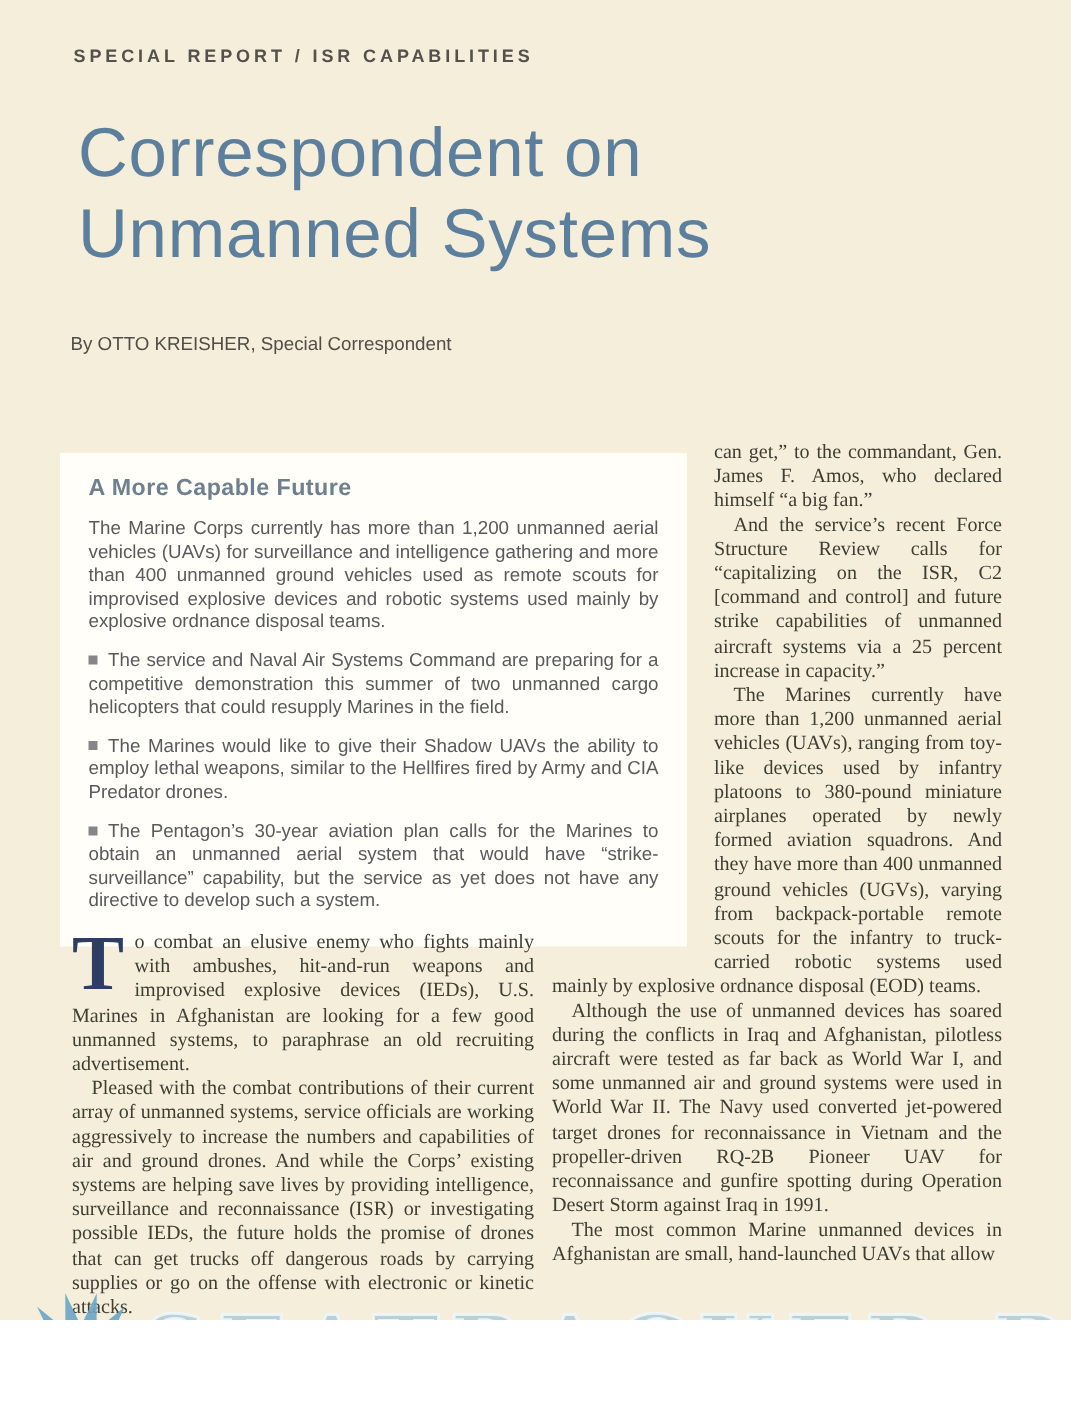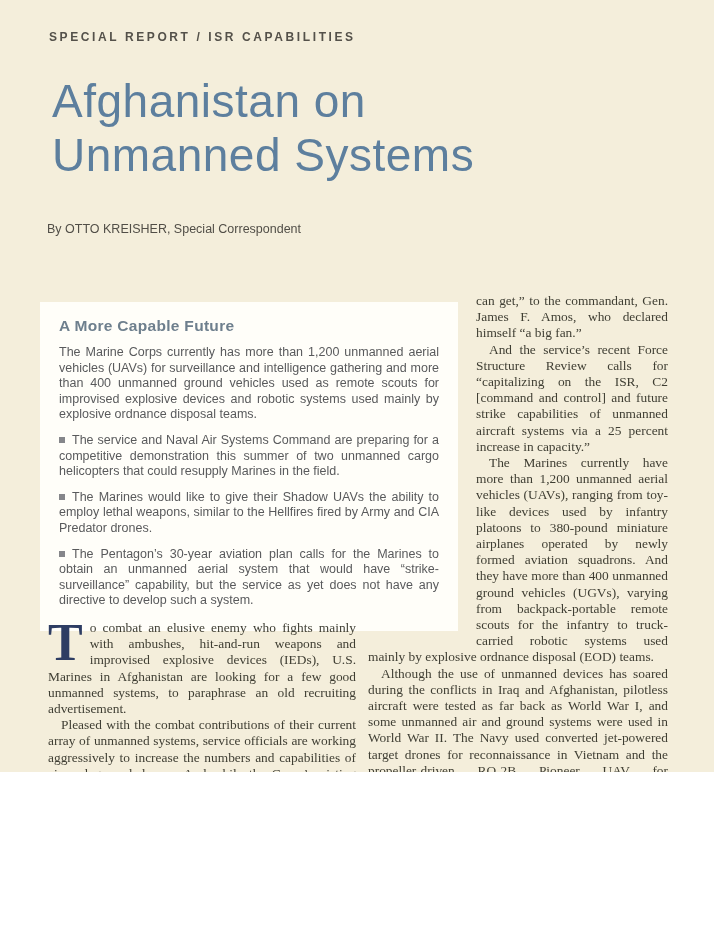--- a/index.html
+++ b/index.html
@@ -1,17 +1,17 @@
 <!DOCTYPE html>
 <html><head>
 <meta charset="utf-8">
 <style>
   html,body{margin:0;padding:0;}
   .page{
-    position:relative; width:714px; height:772px;
+    position:relative; width:714px; height:880px;
     background:#f4eedb; overflow:hidden;
     font-family:"Liberation Sans", sans-serif;
   }
   
   .eyebrow{
     position:absolute; left:49px; top:30px;
     font-size:12px; font-weight:bold; letter-spacing:2.6px; color:#54514a;
   }
   .title{
     position:absolute; left:52px; top:74px;
@@ -94,21 +94,21 @@
     background:#8a2427; z-index:2;
   }
 </style>
 </head>
 <body>
 
 <div class="page">
 
   <div class="eyebrow">SPECIAL REPORT / ISR CAPABILITIES</div>
   <div class="title">
-    <div>Afghanistan on</div>
+    <div>Correspondent on</div>
     <div>Unmanned Systems</div>
   </div>
   <div class="byline">By OTTO KREISHER, Special Correspondent</div>
 
   <div class="infobox">
     <h2>A More Capable Future</h2>
     <p>The Marine Corps currently has more than 1,200 unmanned aerial vehicles (UAVs) for surveillance and intelligence gathering and more than 400 unmanned ground vehicles used as remote scouts for improvised explosive devices and robotic systems used mainly by explosive ordnance disposal teams.</p>
     <p><span class="sq"></span><span>The service and Naval Air Systems Command are preparing for a competitive demonstration this summer of two unmanned cargo helicopters that could resupply Marines in the field.</span></p>
     <p><span class="sq"></span><span>The Marines would like to give their Shadow UAVs the ability to employ lethal weapons, similar to the Hellfires fired by Army and CIA Predator drones.</span></p>
     <p><span class="sq"></span><span>The Pentagon’s 30-year aviation plan calls for the Marines to obtain an unmanned aerial system that would have “strike-surveillance” capability, but the service as yet does not have any directive to develop such a system.</span></p>

